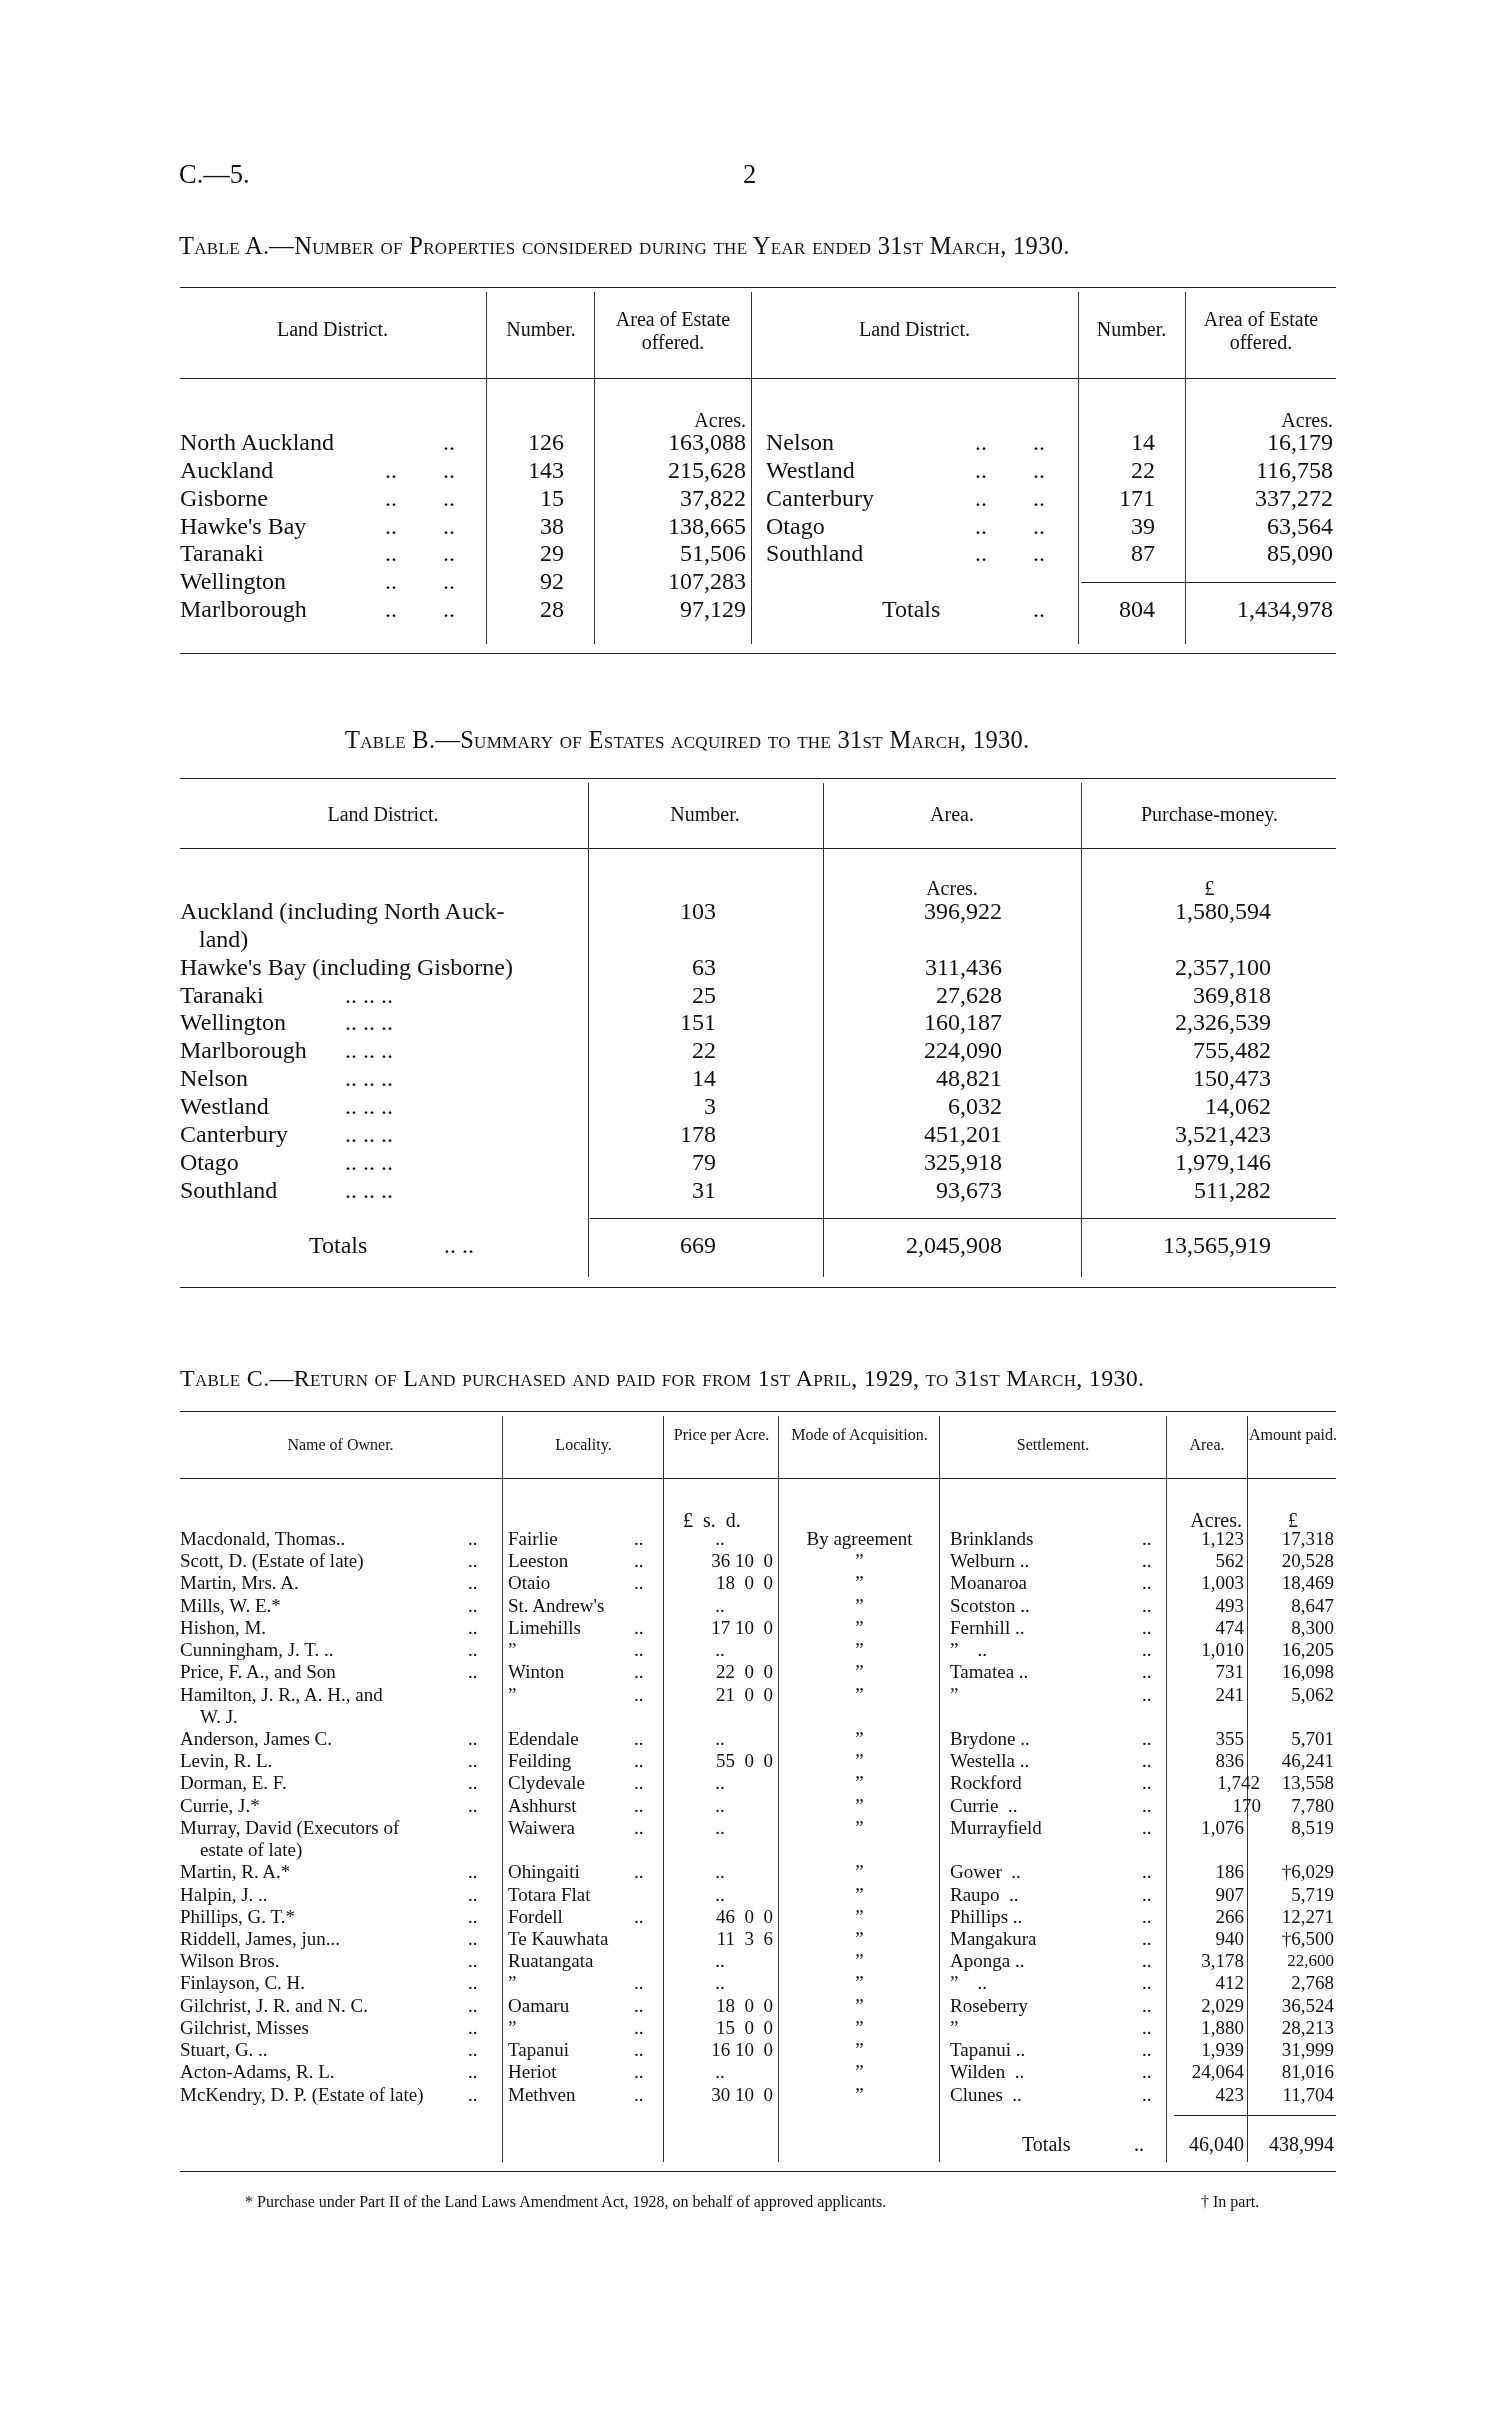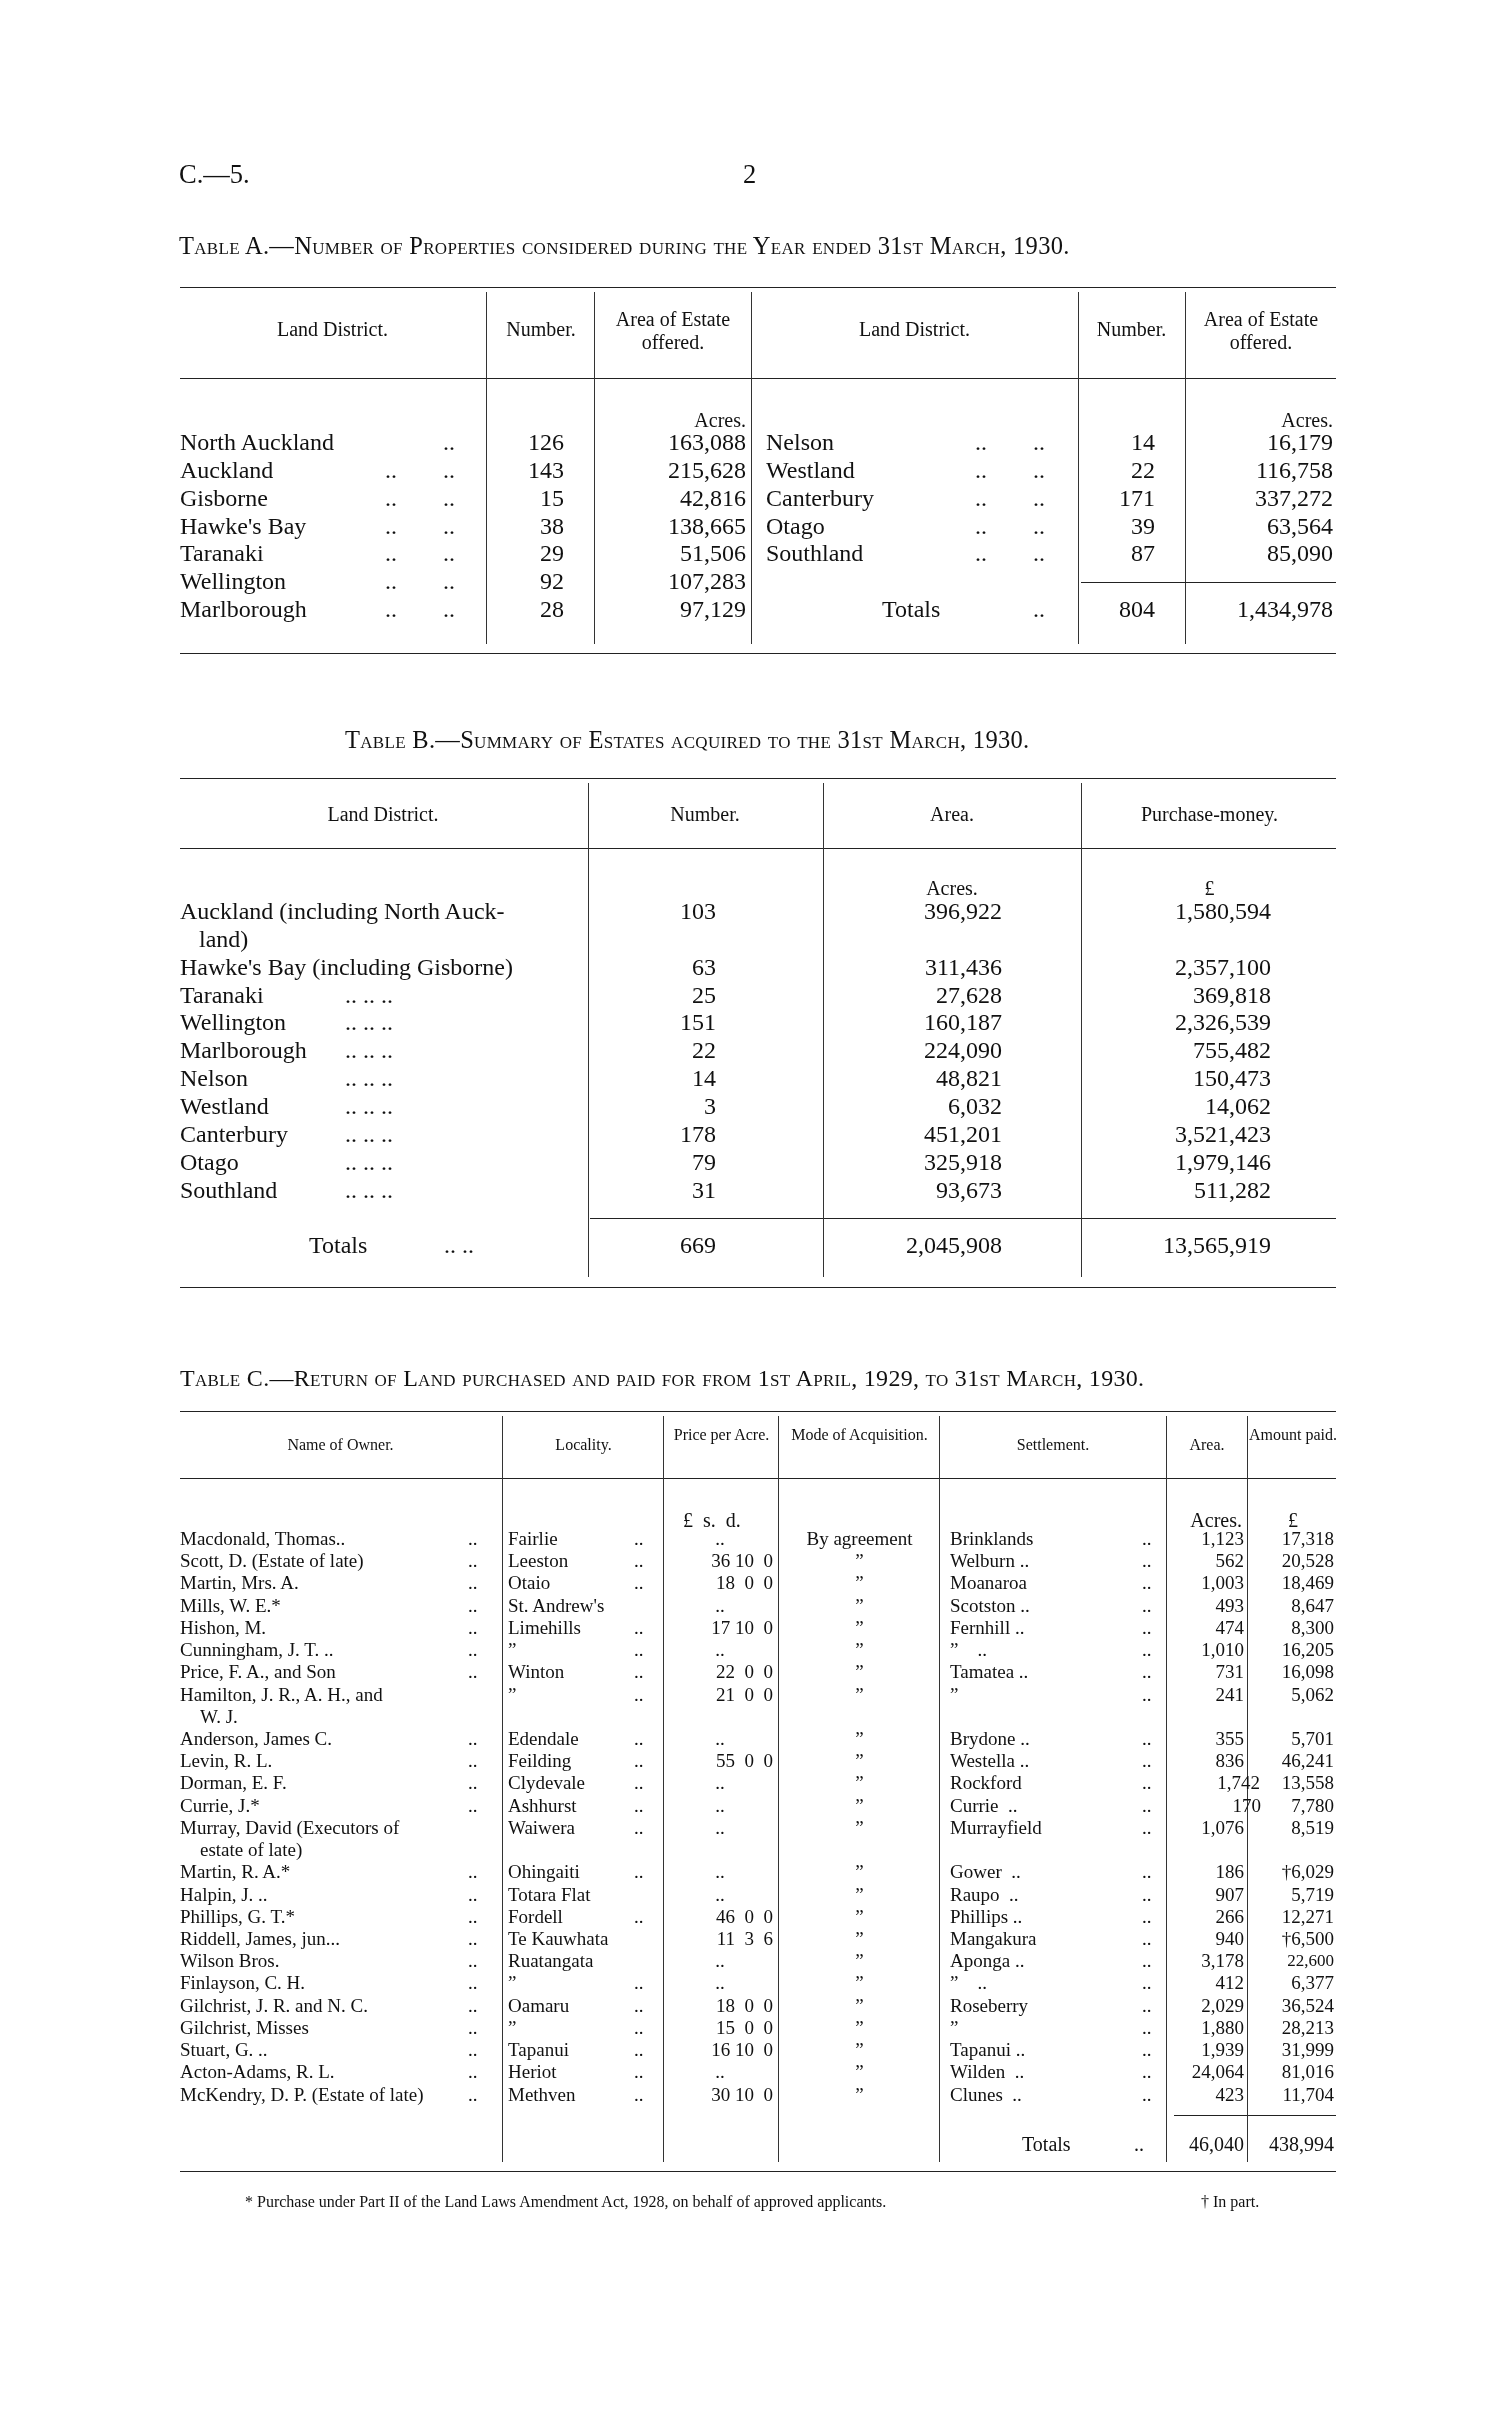--- a/index.html
+++ b/index.html
@@ -60,21 +60,21 @@
     <div class="cell" style="left:180px; top:28px;">Auckland</div>
     <div class="cell" style="left:385px; top:28px;">..</div>
     <div class="cell" style="left:443px; top:28px;">..</div>
     <div class="cell r" style="left:491px; top:28px; width:73px;">143</div>
     <div class="cell r" style="left:597px; top:28px; width:149px;">215,628</div>
 
     <div class="cell" style="left:180px; top:56px;">Gisborne</div>
     <div class="cell" style="left:385px; top:56px;">..</div>
     <div class="cell" style="left:443px; top:56px;">..</div>
     <div class="cell r" style="left:491px; top:56px; width:73px;">15</div>
-    <div class="cell r" style="left:597px; top:56px; width:149px;">42,816</div>
+    <div class="cell r" style="left:597px; top:56px; width:149px;">37,822</div>
 
     <div class="cell" style="left:180px; top:84px;">Hawke's Bay</div>
     <div class="cell" style="left:385px; top:84px;">..</div>
     <div class="cell" style="left:443px; top:84px;">..</div>
     <div class="cell r" style="left:491px; top:84px; width:73px;">38</div>
     <div class="cell r" style="left:597px; top:84px; width:149px;">138,665</div>
 
     <div class="cell" style="left:180px; top:111px;">Taranaki</div>
     <div class="cell" style="left:385px; top:111px;">..</div>
     <div class="cell" style="left:443px; top:111px;">..</div>
@@ -425,21 +425,21 @@
       <div class="cell sm r" style="left:1249px;top:422px;width:85px;line-height:21px;font-size:17px;white-space:pre;">22,600</div>
       <div class="cell sm" style="left:180px;top:444px;line-height:21px;font-size:19px;white-space:pre;">Finlayson, C. H.</div>
       <div class="cell sm" style="left:468px;top:444px;line-height:21px;font-size:19px;white-space:pre;">..</div>
       <div class="cell sm" style="left:508px;top:444px;line-height:21px;font-size:19px;white-space:pre;">”</div>
       <div class="cell sm" style="left:634px;top:444px;line-height:21px;font-size:19px;white-space:pre;">..</div>
       <div class="cell sm c" style="left:667px;top:444px;width:106px;line-height:21px;font-size:19px;white-space:pre;">..</div>
       <div class="cell sm c" style="left:780px;top:444px;width:159px;line-height:21px;font-size:19px;white-space:pre;">”</div>
       <div class="cell sm" style="left:950px;top:444px;line-height:21px;font-size:19px;white-space:pre;">”    ..</div>
       <div class="cell sm" style="left:1142px;top:444px;line-height:21px;font-size:19px;white-space:pre;">..</div>
       <div class="cell sm r" style="left:1168px;top:444px;width:76px;line-height:21px;font-size:19px;white-space:pre;">412</div>
-      <div class="cell sm r" style="left:1249px;top:444px;width:85px;line-height:21px;font-size:19px;white-space:pre;">6,377</div>
+      <div class="cell sm r" style="left:1249px;top:444px;width:85px;line-height:21px;font-size:19px;white-space:pre;">2,768</div>
       <div class="cell sm" style="left:180px;top:467px;line-height:21px;font-size:19px;white-space:pre;">Gilchrist, J. R. and N. C.</div>
       <div class="cell sm" style="left:468px;top:467px;line-height:21px;font-size:19px;white-space:pre;">..</div>
       <div class="cell sm" style="left:508px;top:467px;line-height:21px;font-size:19px;white-space:pre;">Oamaru</div>
       <div class="cell sm" style="left:634px;top:467px;line-height:21px;font-size:19px;white-space:pre;">..</div>
       <div class="cell sm r" style="left:667px;top:467px;width:106px;line-height:21px;font-size:19px;white-space:pre;">18  0  0</div>
       <div class="cell sm c" style="left:780px;top:467px;width:159px;line-height:21px;font-size:19px;white-space:pre;">”</div>
       <div class="cell sm" style="left:950px;top:467px;line-height:21px;font-size:19px;white-space:pre;">Roseberry</div>
       <div class="cell sm" style="left:1142px;top:467px;line-height:21px;font-size:19px;white-space:pre;">..</div>
       <div class="cell sm r" style="left:1168px;top:467px;width:76px;line-height:21px;font-size:19px;white-space:pre;">2,029</div>
       <div class="cell sm r" style="left:1249px;top:467px;width:85px;line-height:21px;font-size:19px;white-space:pre;">36,524</div>

